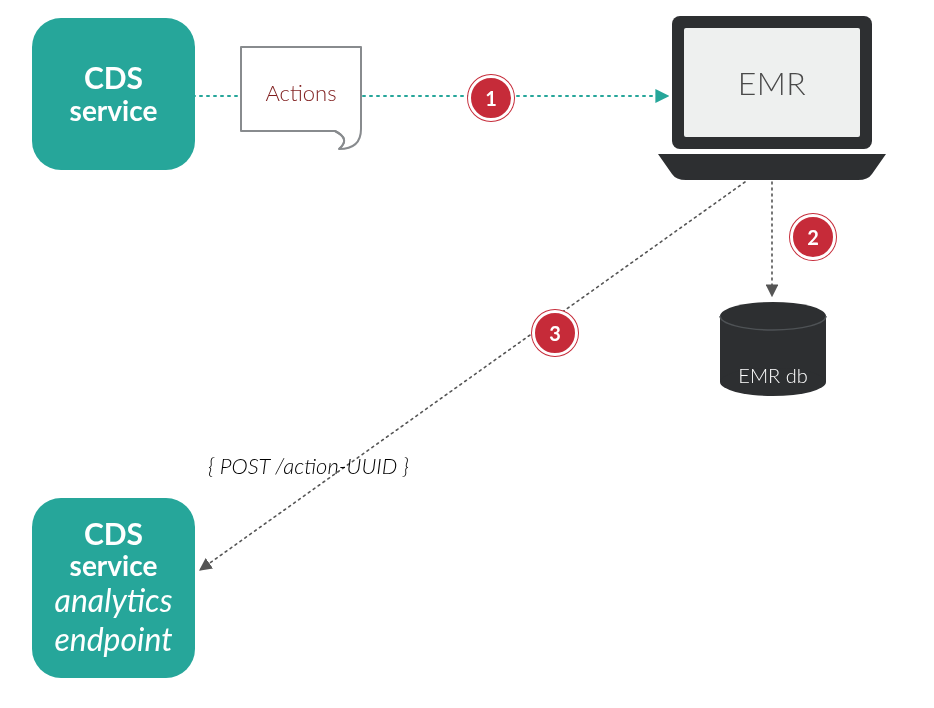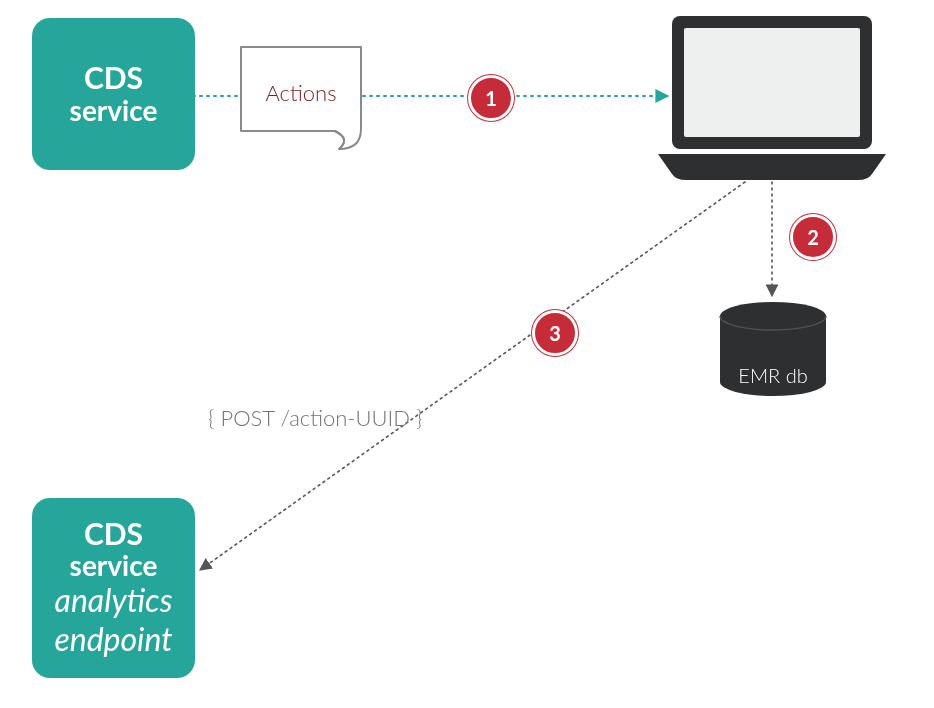--- a/index.html
+++ b/index.html
@@ -20,21 +20,21 @@
     position: absolute;
     left: 0; top: 0;
     width: 934px; height: 708px;
     pointer-events: none;
   }
 
   
   .cds-box {
     position: absolute;
     background: #26a69a;
-    border-radius: 18px;
+    border-radius: 29px;
     color: #ffffff;
     text-align: center;
     display: flex;
     flex-direction: column;
     justify-content: center;
     align-items: center;
     box-sizing: border-box;
   }
   .cds-box .title {
     font-weight: 700;
@@ -128,23 +128,25 @@
     font-weight: 700;
     font-size: 20px;
     display: flex;
     align-items: center;
     justify-content: center;
   }
 
   
   .post-label {
     position: absolute;
+    font-style: italic;
     font-size: 22px;
     font-weight: 300;
-    color: #737373;
+    color: #000000;
+    margin-top: 48px;
   }
 </style>
 </head>
 <body>
 
 <div class="stage">
 
   <svg class="lines" viewBox="0 0 934 708">
     <defs>
       <marker id="arrow-teal" viewBox="0 0 10 10" refX="9" refY="5" markerWidth="7" markerHeight="7" orient="auto-start-reverse">
@@ -178,20 +180,21 @@
 
   <div class="laptop">
     <svg width="228" height="170" viewBox="0 0 228 170">
 
       <rect x="14" y="2" width="200" height="133" rx="8" ry="8" fill="#2d2f31"></rect>
 
       <rect x="26" y="14" width="176" height="109" rx="2" ry="2" fill="#eef0ef"></rect>
 
       <path d="M0,140 H228 L214,160 Q210,166 200,166 H28 Q18,166 14,160 Z" fill="#2d2f31"></path>
     </svg>
+    <div class="label">EMR</div>
   </div>
 
   <div class="db">
     <svg width="110" height="100" viewBox="0 0 110 100">
       <ellipse cx="55" cy="16" rx="53" ry="14" fill="#2d2f31"></ellipse>
       <rect x="2" y="16" width="106" height="66" fill="#2d2f31"></rect>
       <ellipse cx="55" cy="82" rx="53" ry="14" fill="#2d2f31"></ellipse>
       <path d="M2,16 A53,14 0 0 0 108,16" fill="none" stroke="#4e5255" stroke-width="1.5"></path>
     </svg>
     <div class="label">EMR db</div>

